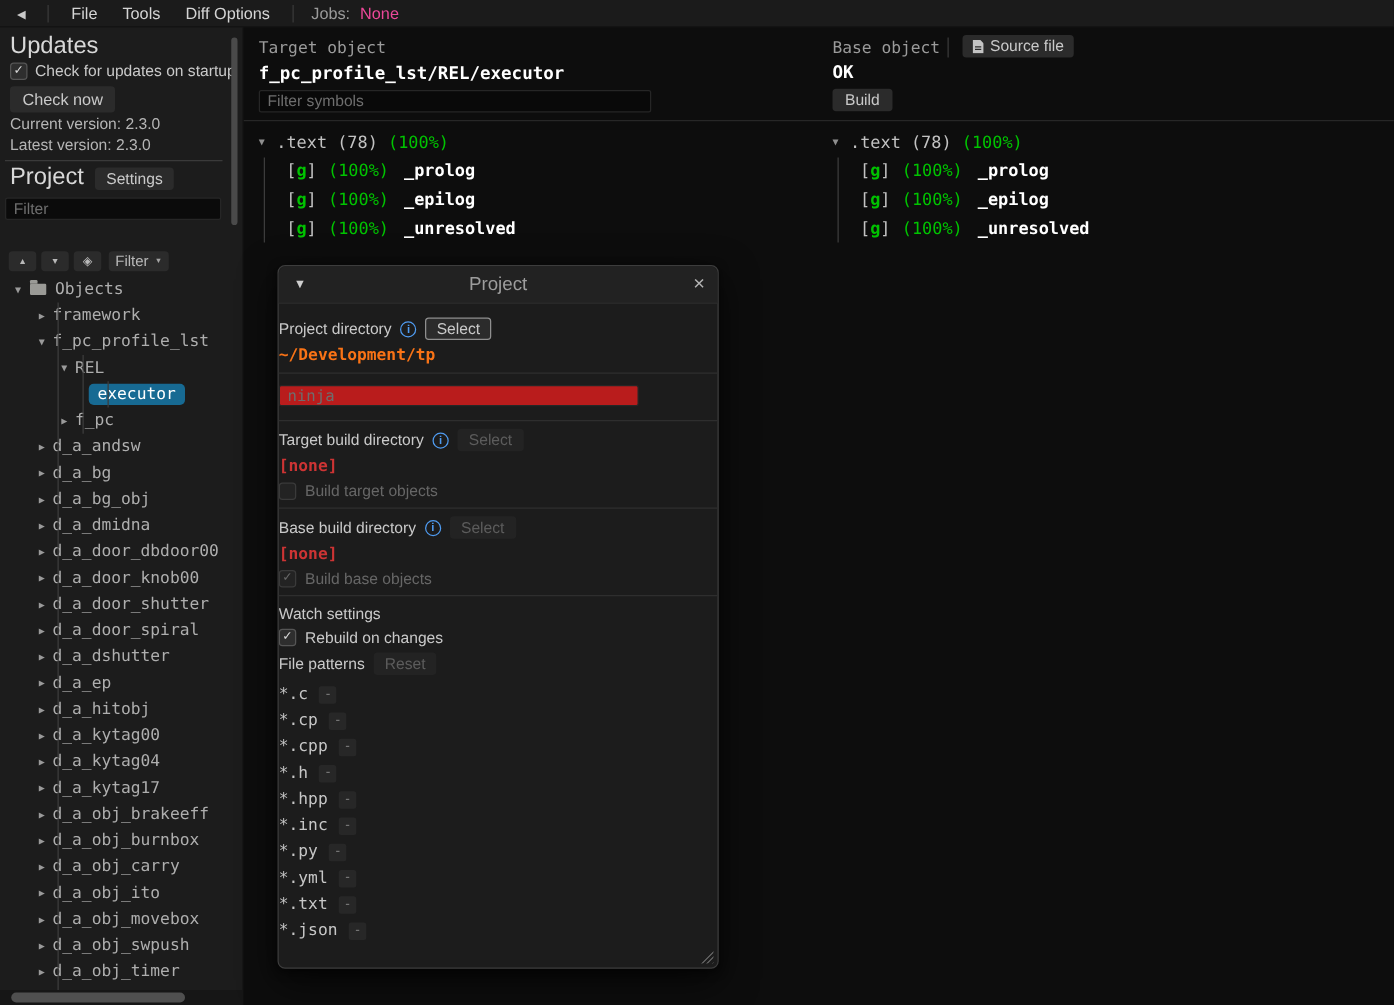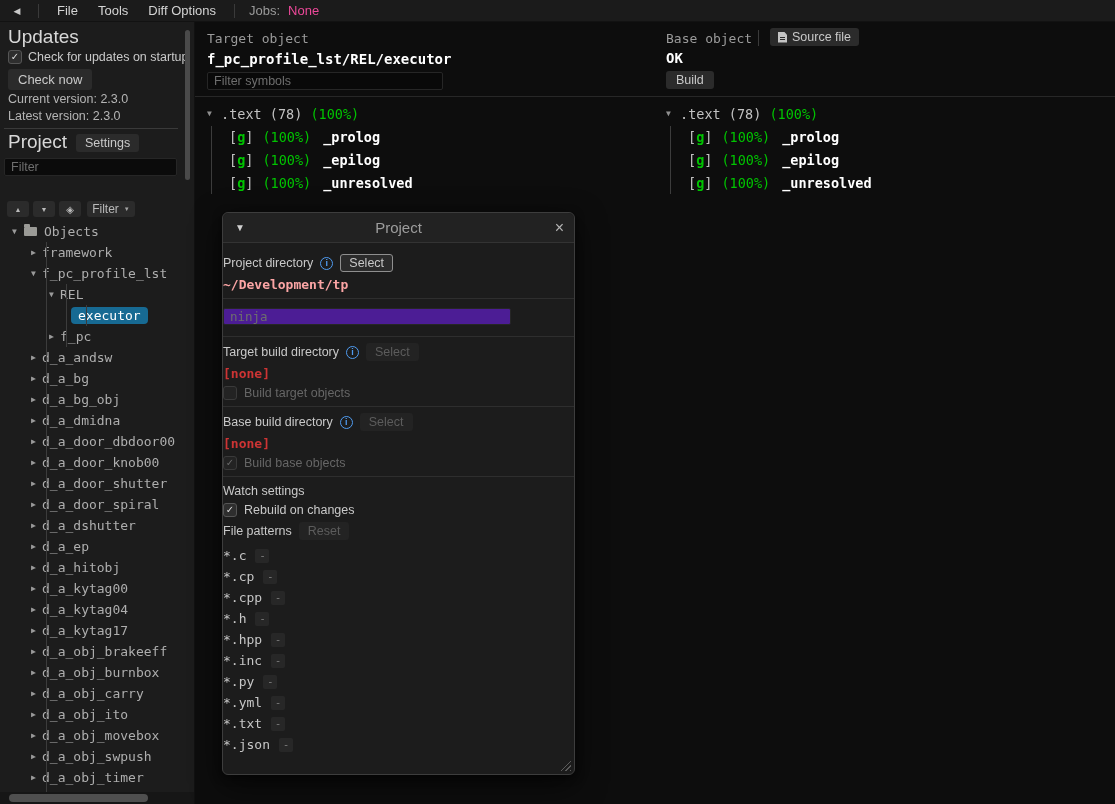--- a/index.html
+++ b/index.html
@@ -69,21 +69,21 @@
   .scroll-v{position:absolute;right:4px;top:8px;width:5px;height:150px;background:#4a4a4a;border-radius:3px}
   .scroll-h-track{position:absolute;left:0;bottom:0;width:195px;height:12px;background:#161616}
   .scroll-h-thumb{position:absolute;left:9px;top:2px;width:139px;height:8px;background:#4f4f4f;border-radius:4px}
 
   
   #main{position:absolute;left:195px;top:22px;width:920px;height:782px;background:#0d0d0d}
   .panel-label{position:absolute;font-family:"DejaVu Sans Mono",monospace;font-size:13px;color:#9b9b9b}
   .panel-path{position:absolute;font-family:"DejaVu Sans Mono",monospace;font-size:14px;font-weight:700;color:#fff}
   #target-label{left:12px;top:9px}
   #target-path{left:12px;top:29px}
-  #symbol-filter{position:absolute;left:12px;top:50px;width:236px;height:18px;background:#090909}
+  #symbol-filter{position:absolute;left:12px;top:50px;width:314px;height:18px;background:#090909}
   #base-label{left:471px;top:9px}
   #base-vsep{position:absolute;left:563px;top:8px;width:1px;height:16px;background:#3a3a3a}
   #source-file-btn{position:absolute;left:575px;top:6px;font-size:12.5px;padding:2px 8px}
   .doc-icon{width:9px;height:11px;position:relative;background:#c4c4c4;flex:none;
     clip-path:polygon(0 0,66% 0,100% 30%,100% 100%,0 100%)}
   .doc-icon::after{content:"";position:absolute;left:2px;top:5px;width:5px;height:1px;background:#2b2b2b;
     box-shadow:0 2px 0 #2b2b2b}
   #base-status{left:471px;top:28px;font-size:14px}
   #build-btn{position:absolute;left:471px;top:49px;font-size:12.5px;padding:2px 10px}
   #main-hsep{position:absolute;left:0;top:74px;width:920px;height:1px;background:#272727}
@@ -110,24 +110,24 @@
   #dlg-collapse{position:absolute;left:12px;font-size:10px;color:#cfcfcf}
   #dlg-title{position:absolute;left:0;right:0;text-align:center;font-size:15px;color:#9d9d9d}
   #dlg-close{position:absolute;right:10px;font-size:16px;color:#b5b5b5;line-height:1}
   #dlg-body{position:relative;padding:6px 0 4px;font-size:12.5px;color:#c9c9c9;height:531px;overflow:hidden}
   .row{display:flex;align-items:center;gap:7px;margin:5px 0}
   .info-icon{width:13px;height:13px;border:1px solid #4f9bf0;border-radius:50%;color:#4f9bf0;
     display:inline-flex;align-items:center;justify-content:center;font-size:9px;font-weight:700;flex:none}
   .info-icon::before{content:"i"}
   .sel-btn{font-size:12.5px;padding:2px 9px}
   .sel-btn.focus{border:1px solid #8f8f8f;padding:1px 8px}
-  .dpath{font-family:"DejaVu Sans Mono",monospace;font-size:13px;font-weight:700;color:#fca5a5;margin:3px 0 6px}
+  .dpath{font-family:"DejaVu Sans Mono",monospace;font-size:13px;font-weight:700;color:#f97316;margin:3px 0 6px}
   .dnone{font-family:"DejaVu Sans Mono",monospace;font-size:13px;font-weight:700;color:#cd3434;margin:3px 0 5px}
   .dsep{height:1px;background:#2e2e2e;margin:6px -8px}
-  #build-input{width:288px;height:17px;margin:3px 0 5px;background:#4c1d95}
+  #build-input{width:288px;height:17px;margin:3px 0 5px;background:#b91c1c}
   .dim{color:#666}
   .pattern-row{display:flex;align-items:center;gap:9px;height:21px}
   .pattern-text{font-family:"DejaVu Sans Mono",monospace;font-size:13px;color:#c6c6c6}
   .mini-btn{width:14px;height:14px;background:#272727;border:none;border-radius:2px;color:#7d7d7d;
     font-size:11px;line-height:1;display:inline-flex;align-items:center;justify-content:center}
   #grip{position:absolute;right:3px;bottom:3px;width:13px;height:13px;
     background:repeating-linear-gradient(135deg,transparent 0 2px,#5a5a5a 2px 3px);
     clip-path:polygon(100% 0,100% 100%,0 100%)}
 </style>
 </head>

